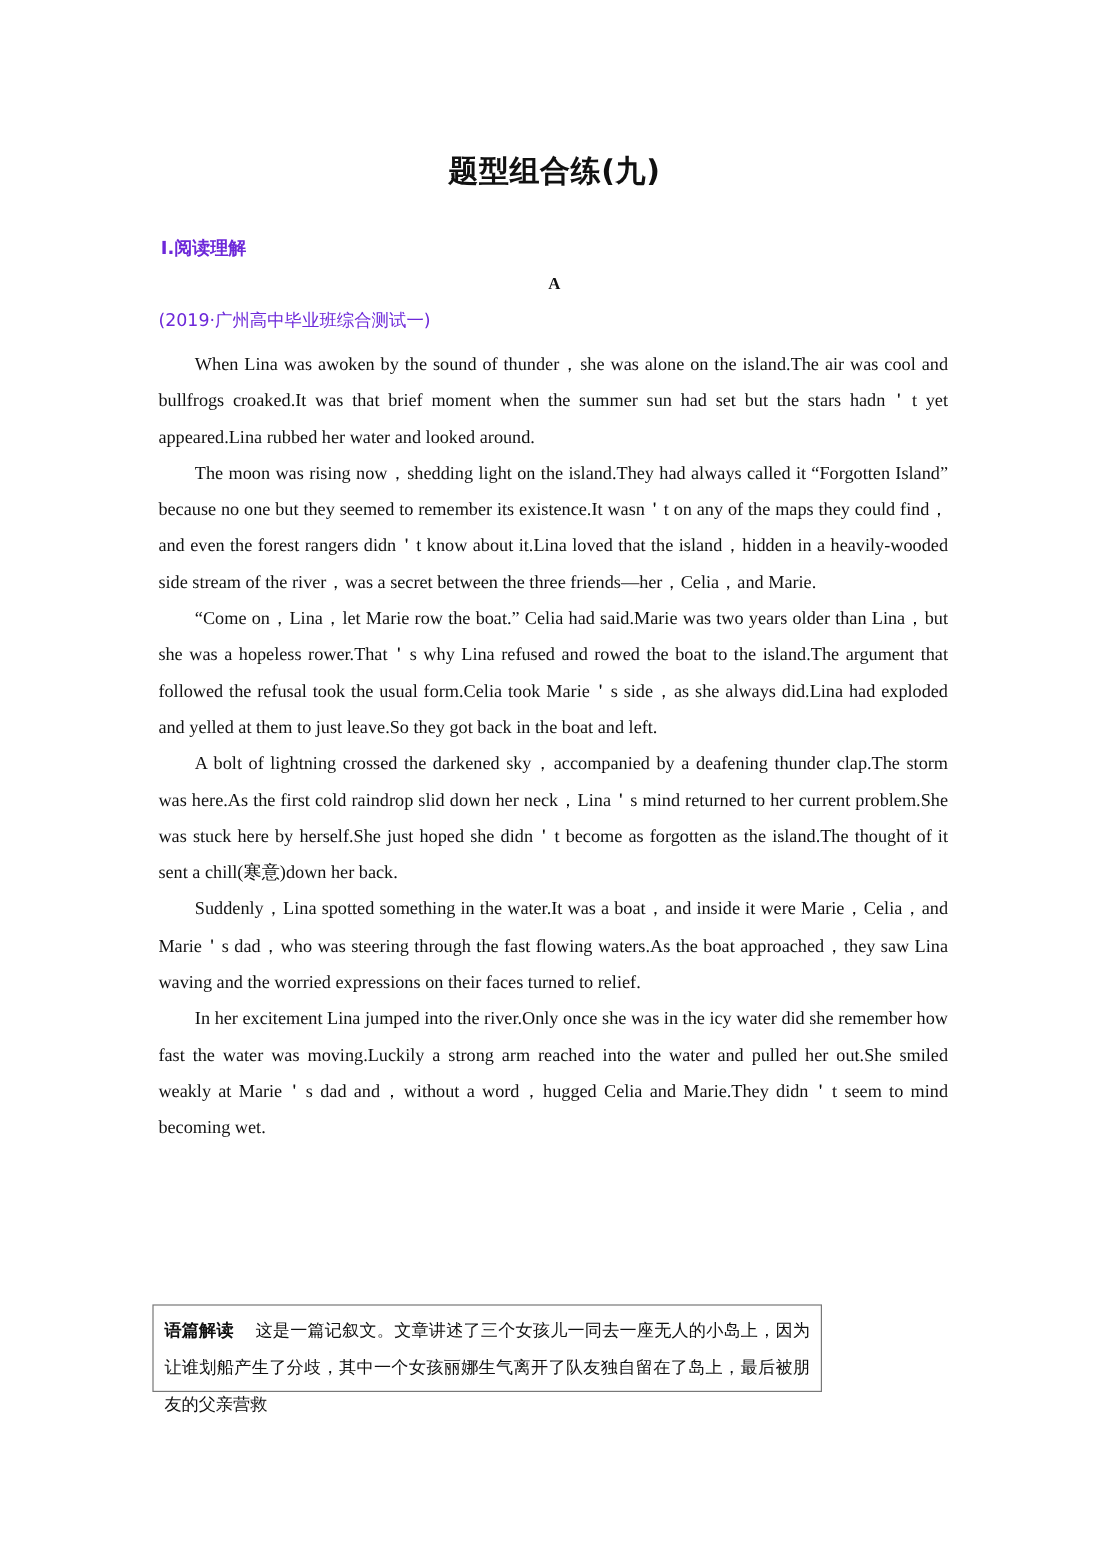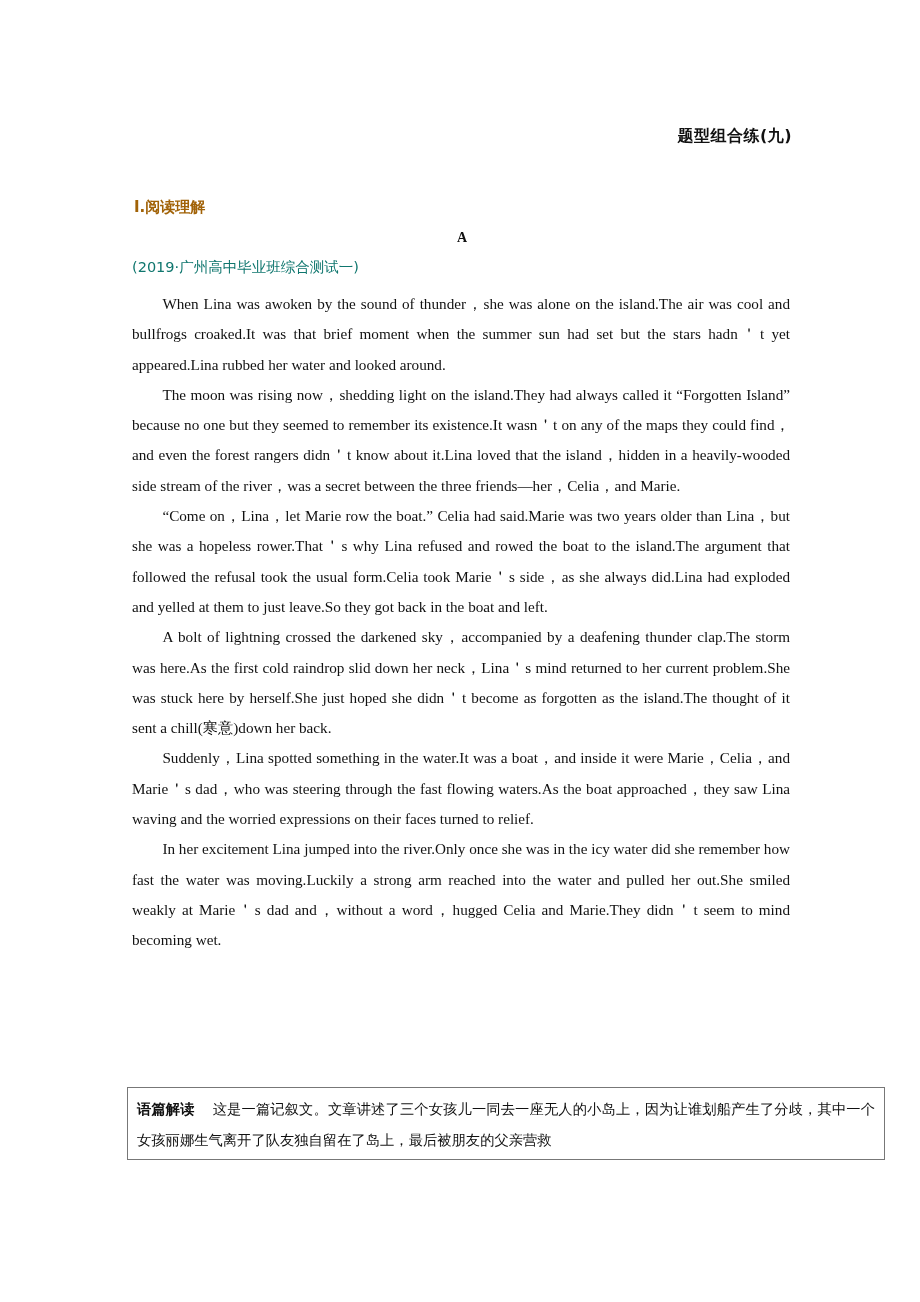--- a/index.html
+++ b/index.html
@@ -24,37 +24,37 @@
     box-sizing: border-box;
     padding: 0;
   }
 
   
   .doc-title {
     position: absolute;
     left: 132px;
     top: 126px;
     width: 660px;
-    text-align: right;
+    text-align: center;
     font-family: "DejaVu Sans", "Liberation Sans", sans-serif;
     font-weight: bold;
-    font-size: 16px;
+    font-size: 25px;
     letter-spacing: 0.5px;
     color: #111;
   }
 
   
   .section-heading {
     position: absolute;
     left: 134px;
     top: 198px;
     font-family: "DejaVu Sans", "Liberation Sans", sans-serif;
     font-weight: bold;
     font-size: 15px;
-    color: #a16207;
+    color: #6d28d9;
   }
 
   
   .passage-letter {
     position: absolute;
     left: 132px;
     top: 230px;
     width: 660px;
     text-align: center;
     font-family: "Liberation Serif", "DejaVu Serif", serif;
@@ -62,21 +62,21 @@
     font-size: 14px;
   }
 
   
   .source-line {
     position: absolute;
     left: 132px;
     top: 258px;
     font-family: "DejaVu Sans", "Liberation Sans", sans-serif;
     font-size: 14.5px;
-    color: #0f766e;
+    color: #6d28d9;
   }
 
   
   .passage {
     position: absolute;
     left: 132px;
     top: 289px;
     width: 658px;
     font-size: 15.2px;
     line-height: 30.3px;
@@ -89,21 +89,21 @@
   }
   .passage p.quote-indent {
     text-indent: 2em;
   }
 
   
   .analysis-box {
     position: absolute;
     left: 127px;
     top: 1087px;
-    width: 758px;
+    width: 558px;
     height: 73px;
     box-sizing: border-box;
     border: 1px solid #777777;
     padding: 6px 9px 4px 9px;
     font-family: "DejaVu Sans", "Liberation Sans", sans-serif;
     font-size: 14.3px;
     line-height: 31px;
     color: #111;
     text-align: justify;
   }

